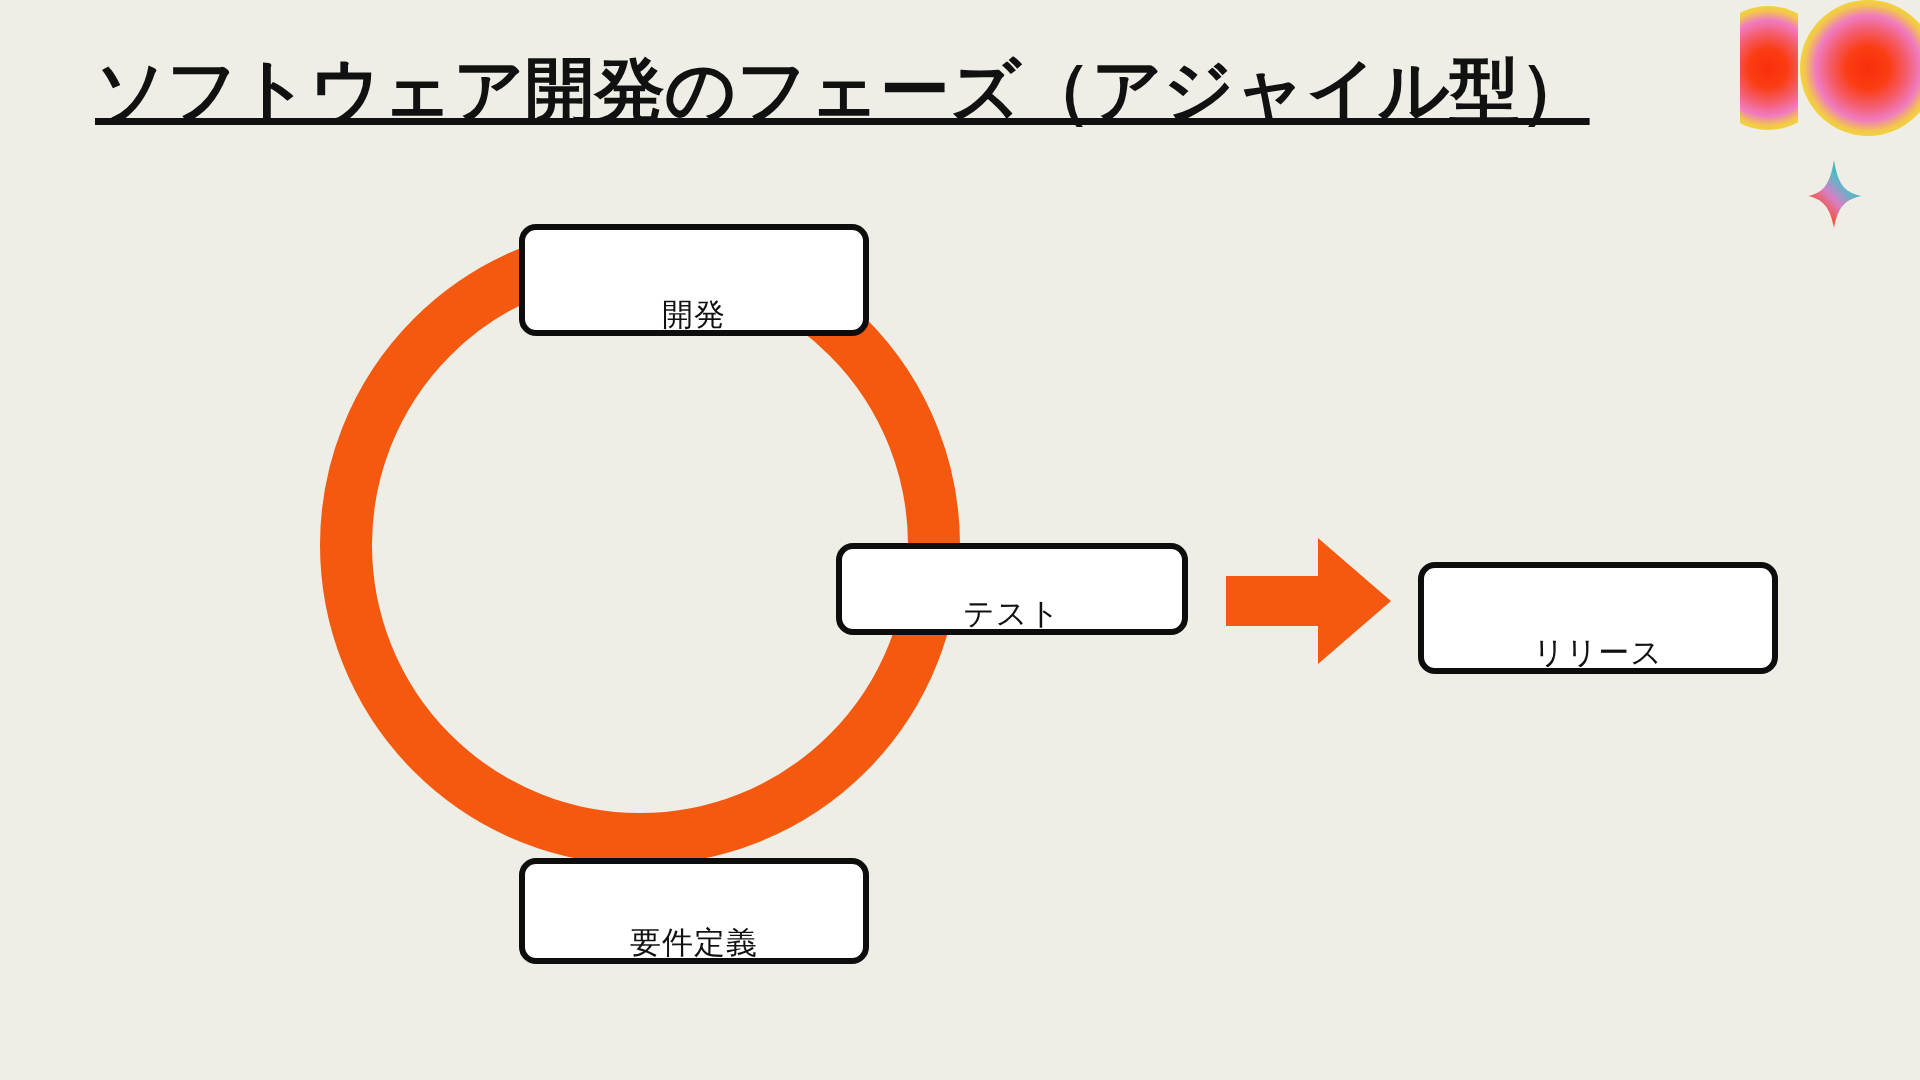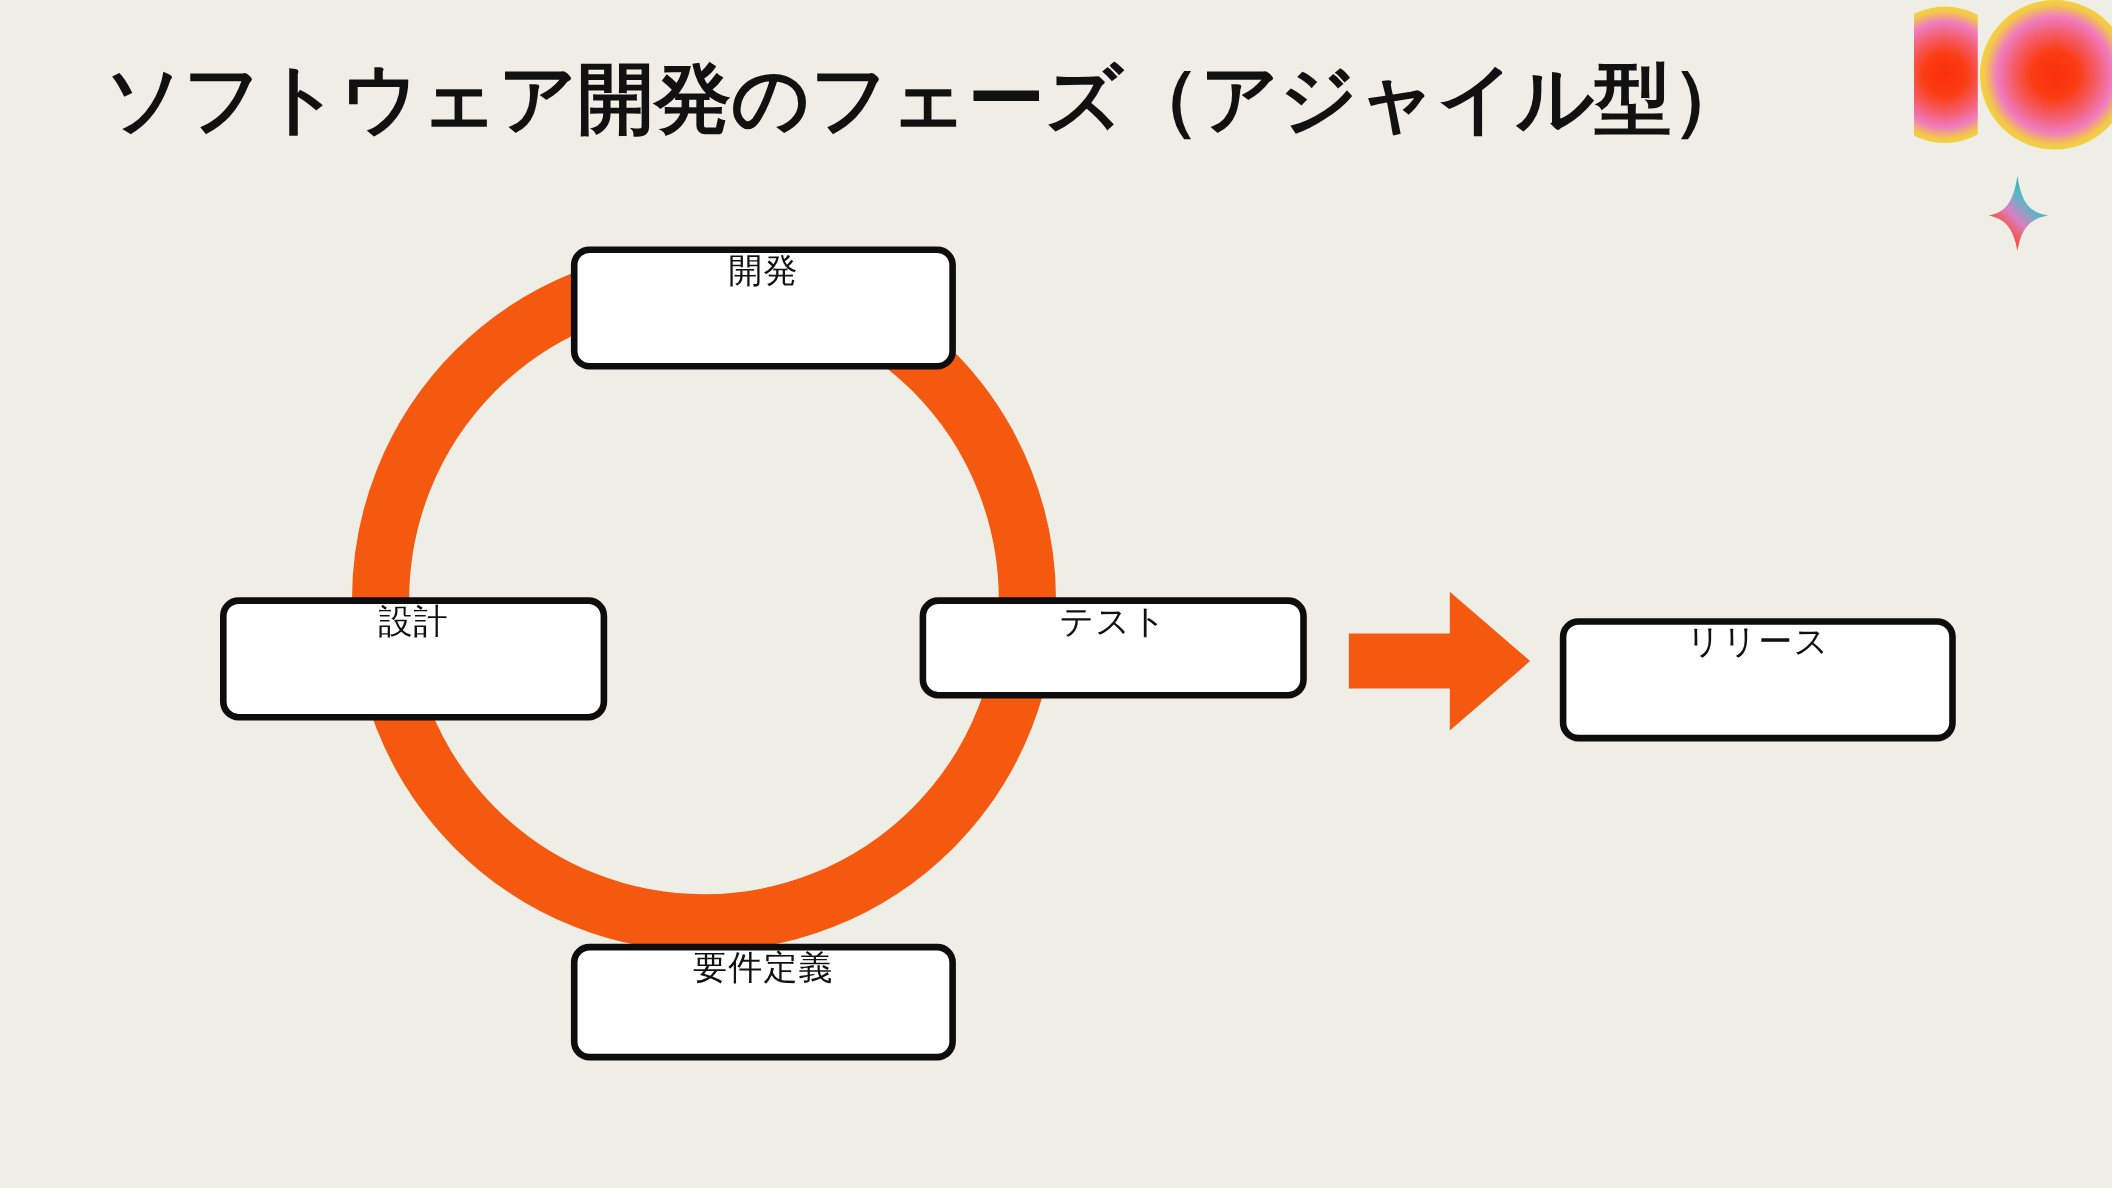--- a/index.html
+++ b/index.html
@@ -29,20 +29,21 @@
     position: absolute;
     left: 95px;
     top: 52px;
     font-size: 70px;
     font-weight: 700;
     line-height: 1.1;
     color: #111111;
     letter-spacing: 0px;
     white-space: nowrap;
     z-index: 6;
+    text-decoration: underline;
   }
 
   
   .deco {
     position: absolute;
     right: 0px;
     top: 0px;
     width: 180px;
     height: 230px;
     z-index: 2;
@@ -64,21 +65,21 @@
   }
 
   
   .phase-box {
     position: absolute;
     background: #FFFFFF;
     border: 6px solid #0D0D0D;
     border-radius: 17px;
     box-sizing: border-box;
     display: flex;
-    align-items: flex-start;
+    align-items: flex-end;
     justify-content: center;
     z-index: 5;
   }
   .phase-label {
     font-size: 31px;
     font-weight: 400;
     color: #111111;
     line-height: 1;
     letter-spacing: 1px;
   }
@@ -139,23 +140,20 @@
       <path d="M68 196 C 82 193 90 186 94 160 C 98 186 106 193 122 196 C 106 199 98 206 94 228 C 90 206 82 199 68 196 Z" fill="url(#gradSpark)"></path>
     </svg>
   </div>
 
   <div class="cycle-ring"></div>
 
   <div class="phase-box box-dev">
     <span class="phase-label">開発</span>
   </div>
 
-  <div class="phase-box box-design">
-    <span class="phase-label">設計</span>
-  </div>
 
   <div class="phase-box box-test">
     <span class="phase-label">テスト</span>
   </div>
 
   <div class="phase-box box-req">
     <span class="phase-label">要件定義</span>
   </div>
 
   <div class="flow-arrow">

